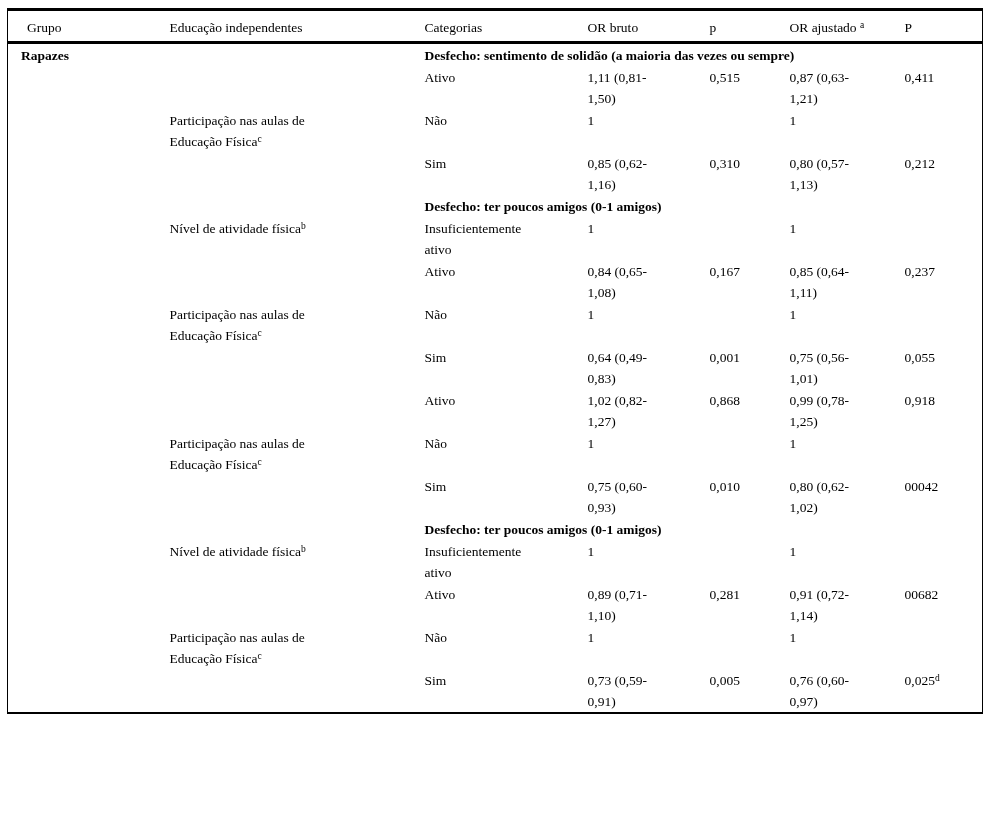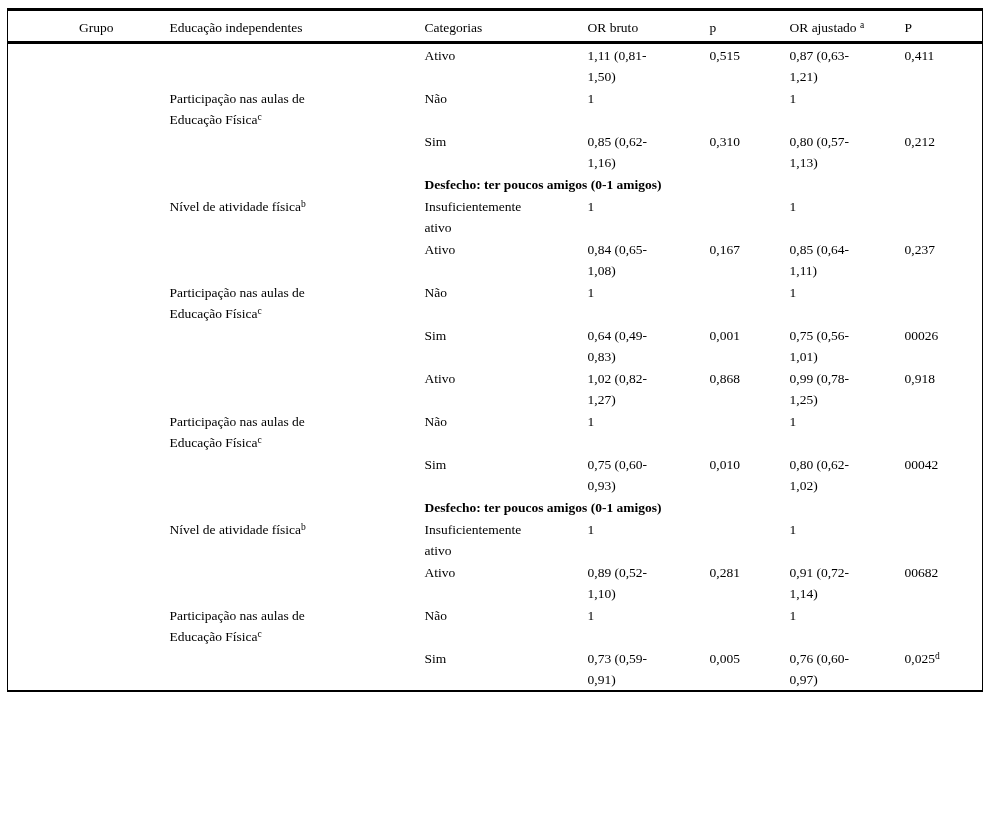--- a/index.html
+++ b/index.html
@@ -23,21 +23,21 @@
   thead tr { border-bottom: 3px solid #000; height: 33px; }
   th {
     font-weight: normal;
     text-align: left;
     vertical-align: top;
     padding: 6px 4px 0 0;
     font-size: 13.5px;
     line-height: 21px;
     white-space: pre-wrap;
   }
-  th:first-child { padding-left: 19px; text-align: center; }
+  th:first-child { padding-left: 19px; }
   td {
     text-align: left;
     vertical-align: top;
     padding: 1px 4px 0 0;
     font-size: 13.5px;
     line-height: 21px;
     white-space: pre-wrap;
   }
   td:first-child { padding-left: 13px; }
   tr.section { height: 22px; }
@@ -71,20 +71,25 @@
           <th><span>Grupo</span></th>
           <th><span>Educação independentes</span></th>
           <th><span>Categorias</span></th>
           <th><span>OR bruto</span></th>
           <th><span>p</span></th>
           <th><span>OR ajustado </span><sup>a</sup></th>
           <th><span>P</span></th>
         </tr>
     </thead>
     <tbody id="table-body">
+        <tr class="section">
+          <td class="bold"><span>Rapazes</span></td>
+          <td><span></span></td>
+          <td colspan="5" class="bold"><span>Desfecho: sentimento de solidão (a maioria das vezes ou sempre)</span></td>
+        </tr>
         <tr class="data">
           <td><span></span></td>
           <td><span></span></td>
           <td><span>Ativo</span></td>
           <td><span>1,11 (0,81-
 1,50)</span></td>
           <td><span>0,515</span></td>
           <td><span>0,87 (0,63-
 1,21)</span></td>
           <td><span>0,411</span></td>
@@ -148,21 +153,21 @@
         </tr>
         <tr class="data">
           <td><span></span></td>
           <td><span></span></td>
           <td><span>Sim</span></td>
           <td><span>0,64 (0,49-
 0,83)</span></td>
           <td><span>0,001</span></td>
           <td><span>0,75 (0,56-
 1,01)</span></td>
-          <td><span>00026</span></td>
+          <td><span>0,055</span></td>
         </tr>
         <tr class="data">
           <td><span></span></td>
           <td><span></span></td>
           <td><span>Ativo</span></td>
           <td><span>1,02 (0,82-
 1,27)</span></td>
           <td><span>0,868</span></td>
           <td><span>0,99 (0,78-
 1,25)</span></td>
@@ -201,21 +206,21 @@
 ativo</span></td>
           <td><span>1</span></td>
           <td><span></span></td>
           <td><span>1</span></td>
           <td><span></span></td>
         </tr>
         <tr class="data">
           <td><span></span></td>
           <td><span></span></td>
           <td><span>Ativo</span></td>
-          <td><span>0,89 (0,52-
+          <td><span>0,89 (0,71-
 1,10)</span></td>
           <td><span>0,281</span></td>
           <td><span>0,91 (0,72-
 1,14)</span></td>
           <td><span>00682</span></td>
         </tr>
         <tr class="data">
           <td><span></span></td>
           <td><span>Participação nas aulas de
 Educação Física</span><sup>c</sup></td>

